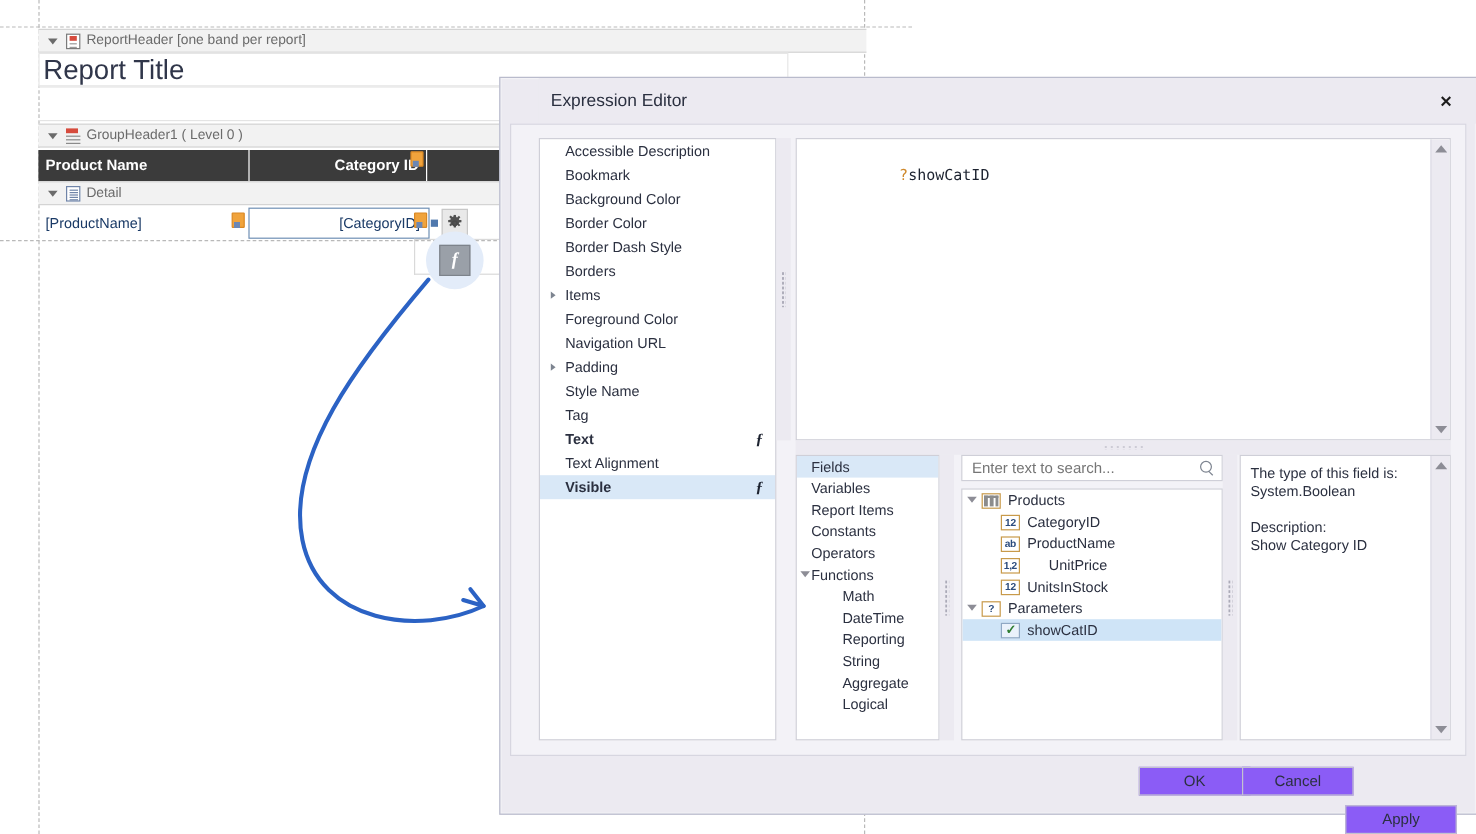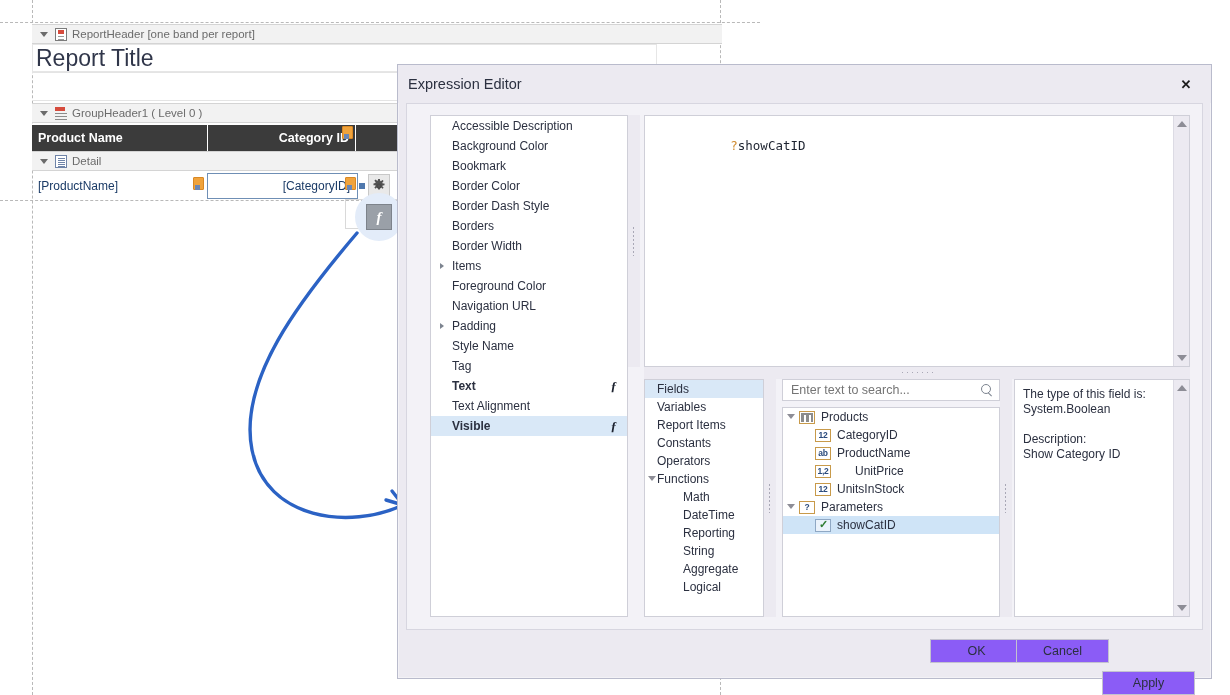--- a/index.html
+++ b/index.html
@@ -83,23 +83,24 @@
   .fx-btn {
     position:absolute; background:#9aa0a8; border:1px solid #7d838b;
     display:flex; align-items:center; justify-content:center;
     color:#ffffff; font-style:italic; font-weight:bold; font-size:15px;
     font-family:"Liberation Serif", serif;
   }
   .thinline { position:absolute; background:#d9d9d9; }
 
   
   .dialog {
-    position:absolute; left:397px; top:64px; width:815px; height:615px;
+    position:absolute; left:416px; top:64px; width:815px; height:615px;
     background:#eceaf1; border:1px solid #b9bbcc;
     box-shadow:0 0 0 1px rgba(255,255,255,.4) inset;
+    padding-left:32px;
   }
   .dlg-titlebar {
     position:relative; height:38px; background:#eceaf1;
     display:flex; align-items:center;
   }
   .dlg-title { margin-left:10px; font-size:14.5px; color:#2b3040; }
   .dlg-close {
     position:absolute; right:12px; top:9px; width:26px;height:20px;
     display:flex;align-items:center;justify-content:center;
     font-size:13px; font-weight:bold; color:#1b1b1b; cursor:pointer;
@@ -305,36 +306,33 @@
       <span class="dlg-close">✕</span>
     </div>
 
     <div class="dlg-body">
 
       <div class="panel proplist" id="proplist">
           <div class="prop-item">
             <span>Accessible Description</span>
           </div>
           <div class="prop-item">
+            <span>Bookmark</span>
+          </div>
+          <div class="prop-item">
             <span>Background Color</span>
           </div>
           <div class="prop-item">
-            <span>Bookmark</span>
-          </div>
-          <div class="prop-item">
             <span>Border Color</span>
           </div>
           <div class="prop-item">
             <span>Border Dash Style</span>
           </div>
           <div class="prop-item">
             <span>Borders</span>
-          </div>
-          <div class="prop-item">
-            <span>Border Width</span>
           </div>
           <div class="prop-item">
             <span class="prop-arrow"></span>
             <span>Items</span>
           </div>
           <div class="prop-item">
             <span>Foreground Color</span>
           </div>
           <div class="prop-item">
             <span>Navigation URL</span>

